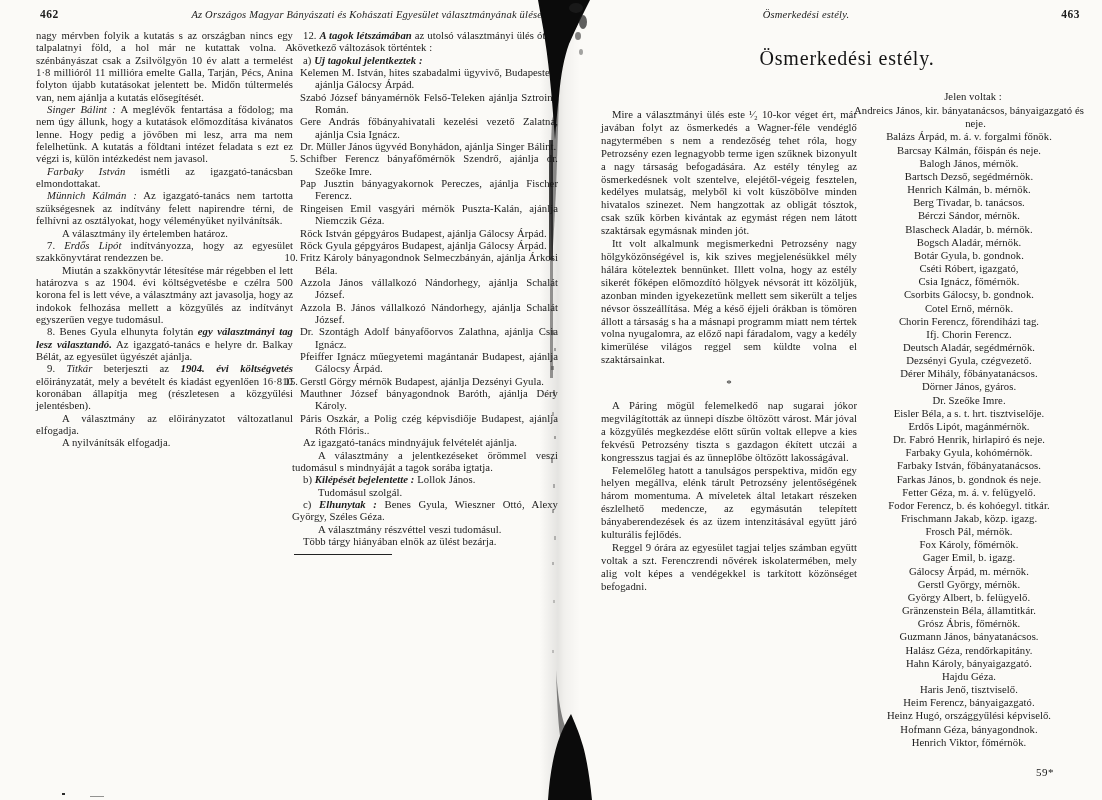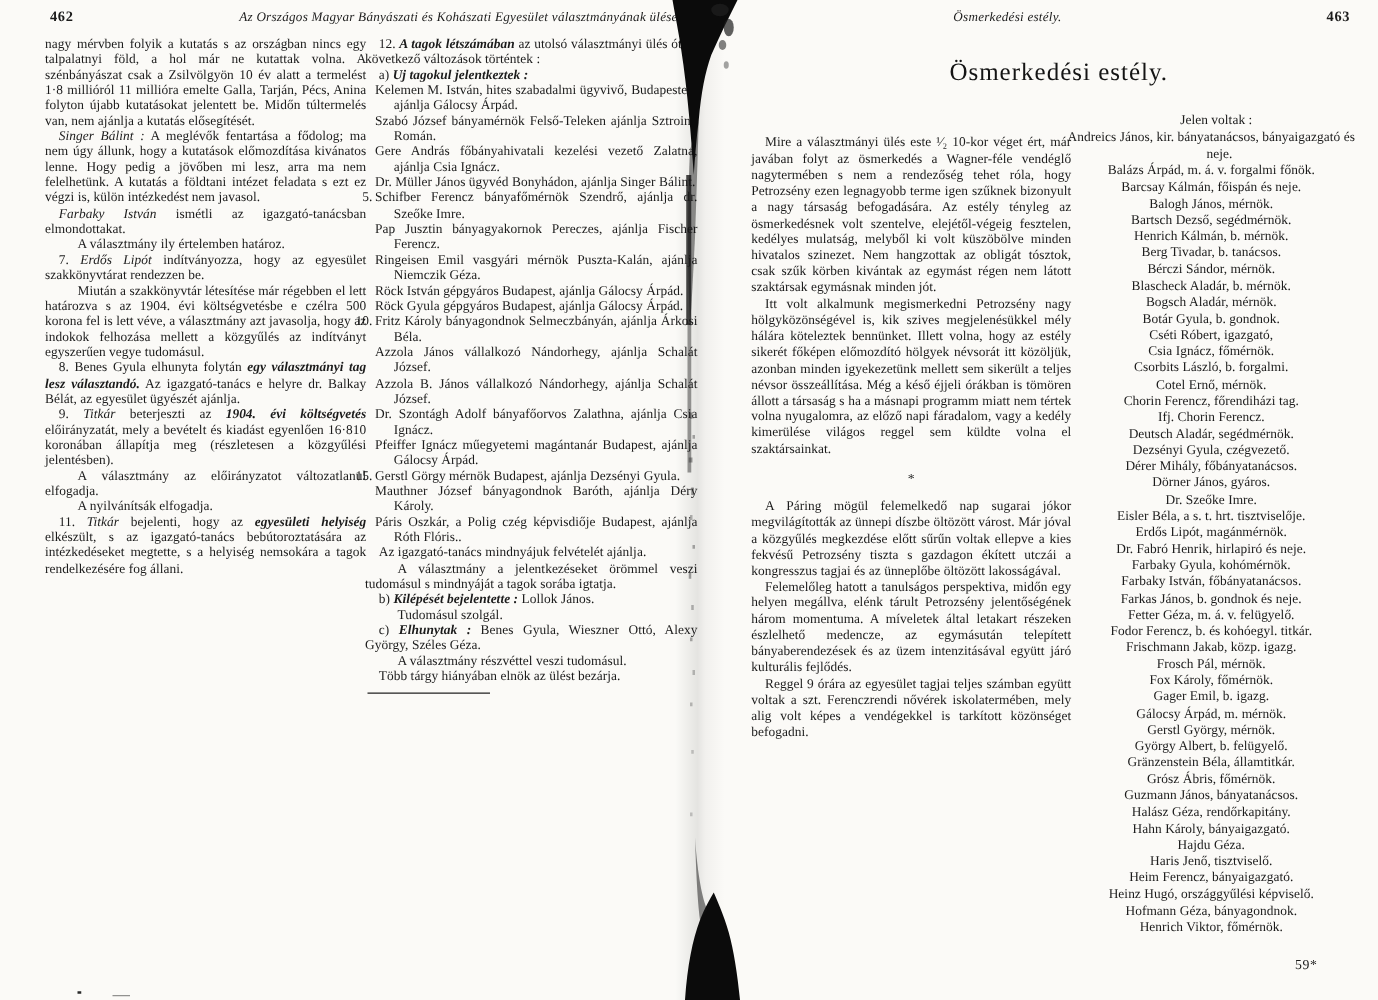--- a/index.html
+++ b/index.html
@@ -69,28 +69,28 @@
 
 <div class="page" id="left-page">
   <div class="runhead">
     <span class="pagenum">462</span>
     <span class="runtitle">Az Országos Magyar Bányászati és Kohászati Egyesület választmányának ülése.</span>
   </div>
   <div class="col" id="l-col1">
       <p class="para ind0"><span class="">nagy mérvben folyik a kutatás s az országban nincs egy talpalatnyi föld, a hol már ne kutattak volna. A szénbányászat csak a Zsilvölgyön 10 év alatt a termelést 1·8 millióról 11 millióra emelte Galla, Tarján, Pécs, Anina folyton újabb kutatásokat jelentett be. Midőn túltermelés van, nem ajánlja a kutatás elősegítését.</span></p>
       <p class="para ind1"><span class="it">Singer Bálint :</span><span class=""> A meglévők fentartása a fődolog; ma nem úgy állunk, hogy a kutatások előmozdítása kivánatos lenne. Hogy pedig a jövőben mi lesz, arra ma nem felelhetünk. A kutatás a földtani intézet feladata s ezt ez végzi is, külön intézkedést nem javasol.</span></p>
       <p class="para ind1"><span class="it">Farbaky István</span><span class=""> ismétli az igazgató-tanácsban elmondottakat.</span></p>
+      <p class="para ind1"><span class="it">Münnich Kálmán :</span><span class=""> Az igazgató-tanács nem tartotta szükségesnek az indítvány felett napirendre térni, de felhívni az osztályokat, hogy véleményüket nyilvánítsák.</span></p>
       <p class="para ind2"><span class="">A választmány ily értelemben határoz.</span></p>
       <p class="para ind1"><span class="">7. </span><span class="it">Erdős Lipót</span><span class=""> indítványozza, hogy az egyesület szakkönyvtárat rendezzen be.</span></p>
       <p class="para ind2"><span class="">Miután a szakkönyvtár létesítése már régebben el lett határozva s az 1904. évi költségvetésbe e czélra 500 korona fel is lett véve, a választmány azt javasolja, hogy az indokok felhozása mellett a közgyűlés az indítványt egyszerűen vegye tudomásul.</span></p>
       <p class="para ind1"><span class="">8. Benes Gyula elhunyta folytán </span><span class="bi">egy választmányi tag lesz választandó.</span><span class=""> Az igazgató-tanács e helyre dr. Balkay Bélát, az egyesület ügyészét ajánlja.</span></p>
       <p class="para ind1"><span class="">9. </span><span class="it">Titkár</span><span class=""> beterjeszti az </span><span class="bi">1904. évi költségvetés</span><span class=""> előirányzatát, mely a bevételt és kiadást egyenlően 16·810 koronában állapítja meg (részletesen a közgyűlési jelentésben).</span></p>
       <p class="para ind2"><span class="">A választmány az előirányzatot változatlanul elfogadja.</span></p>
       <p class="para ind2"><span class="">A nyilvánítsák elfogadja.</span></p>
-      <p class="para ind1"><span class="">11. </span><span class="it">Titkár</span><span class=""> bejelenti, hogy az </span><span class="bi">egyesületi helyiség</span><span class=""> elkészült, s az igazgató-tanács bebútoroztatására az intézkedéseket megtette, s a helyiség nemsokára a tagok rendelkezésére fog állani.</span></p>
     </div>
   <div class="col" id="l-col2">
     <div>
         <p class="para ind1"><span class="">12. </span><span class="bi">A tagok létszámában</span><span class=""> az utolsó választmányi ülés óta a következő változások történtek :</span></p>
         <p class="para ind1"><span class="">a) </span><span class="bi">Uj tagokul jelentkeztek :</span></p>
       </div>
     <div class="member-list">
         <div class="member"><span>Kelemen M. István, hites szabadalmi ügyvivő, Budapesten, ajánlja Gálocsy Árpád.</span></div>
         <div class="member"><span>Szabó József bányamérnök Felső-Teleken ajánlja Sztroiny Román.</span></div>
         <div class="member"><span>Gere András főbányahivatali kezelési vezető Zalatna, ajánlja Csia Ignácz.</span></div>
@@ -150,21 +150,21 @@
       <div class="attendee">Balogh János, mérnök.</div>
       <div class="attendee">Bartsch Dezső, segédmérnök.</div>
       <div class="attendee">Henrich Kálmán, b. mérnök.</div>
       <div class="attendee">Berg Tivadar, b. tanácsos.</div>
       <div class="attendee">Bérczi Sándor, mérnök.</div>
       <div class="attendee">Blascheck Aladár, b. mérnök.</div>
       <div class="attendee">Bogsch Aladár, mérnök.</div>
       <div class="attendee">Botár Gyula, b. gondnok.</div>
       <div class="attendee">Cséti Róbert, igazgató,</div>
       <div class="attendee">Csia Ignácz, főmérnök.</div>
-      <div class="attendee">Csorbits László, b. forgalmi.</div>
+      <div class="attendee">Csorbits Gálocsy, b. gondnok.</div>
       <div class="attendee">Cotel Ernő, mérnök.</div>
       <div class="attendee">Chorin Ferencz, főrendiházi tag.</div>
       <div class="attendee">Ifj. Chorin Ferencz.</div>
       <div class="attendee">Deutsch Aladár, segédmérnök.</div>
       <div class="attendee">Dezsényi Gyula, czégvezető.</div>
       <div class="attendee">Dérer Mihály, főbányatanácsos.</div>
       <div class="attendee">Dörner János, gyáros.</div>
       <div class="attendee">Dr. Szeőke Imre.</div>
       <div class="attendee">Eisler Béla, a s. t. hrt. tisztviselője.</div>
       <div class="attendee">Erdős Lipót, magánmérnök.</div>

